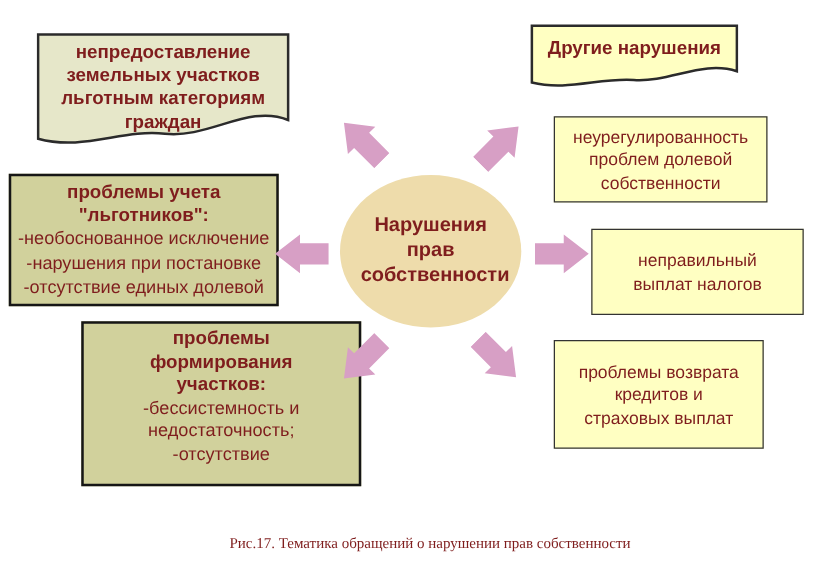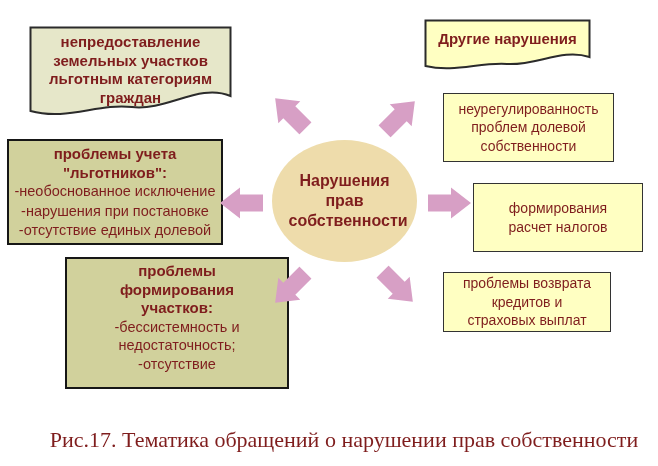--- a/index.html
+++ b/index.html
@@ -26,21 +26,21 @@
   
   .ellipse{
     position:absolute;left:272px;top:140px;width:145px;height:122px;
     background:#eedcab;border-radius:50%;
     display:flex;align-items:center;justify-content:center;text-align:center;
     font-weight:bold;font-size:16px;line-height:20px;
   }
   .arrow{position:absolute;width:44px;height:32px;}
   .caption{
     position:absolute;left:30px;top:427px;width:628px;text-align:center;
-    font-family:"Liberation Serif","DejaVu Serif",serif;font-size:22px;
+    font-family:"Liberation Serif","DejaVu Serif",serif;font-size:12px;
   }
 </style>
 </head>
 <body>
 
 <div class="stage">
 
   <svg class="doc-shape" style="left:29px;top:26px;" width="203" height="94" viewBox="0 0 203 94">
     <path d="M1.5,1.5 L201.5,1.5 L201.5,70 C 170,57 138,85 103,81 C 69,77 38,95 1.5,85 Z" fill="#e6e7c9" stroke="#2b2b2b" stroke-width="2"></path>
   </svg>
@@ -63,24 +63,24 @@
   <svg class="doc-shape" style="left:424px;top:19px;" width="167" height="57" viewBox="0 0 167 57">
     <path d="M1.5,1.5 L165.5,1.5 L165.5,38 C 138,29 112,47 83,45 C 56,43 30,54 1.5,47 Z" fill="#ffffc2" stroke="#2b2b2b" stroke-width="2"></path>
   </svg>
   <div class="doc-text" style="left:424px;top:30px;width:167px;font-size:15px;">Другие нарушения</div>
 
   <div class="yellow-box" style="left:443px;top:93px;width:171px;height:69px;">
     <div style="width:150px;">неурегулированность проблем долевой собственности</div>
   </div>
 
   <div class="yellow-box" style="left:473px;top:183px;width:170px;height:69px;">
-    <div style="width:115px;">формирования расчет налогов</div>
+    <div style="width:115px;">неправильный выплат налогов</div>
   </div>
 
-  <div class="yellow-box" style="left:443px;top:272px;width:168px;height:60px;">
+  <div class="yellow-box" style="left:443px;top:272px;width:168px;height:87px;">
     <div style="width:135px;">проблемы возврата кредитов и страховых выплат</div>
   </div>
 
   <div class="ellipse">
     <div style="width:112px;">Нарушения прав собственности</div>
   </div>
 
   <svg class="arrow" style="left:268px;top:97px;transform:rotate(-135deg);" viewBox="0 0 44 32">
     <path d="M0,7.5 L23,7.5 L23,0.5 L43,16 L23,31.5 L23,24.5 L0,24.5 Z" fill="#d79fc5"></path>
   </svg>

